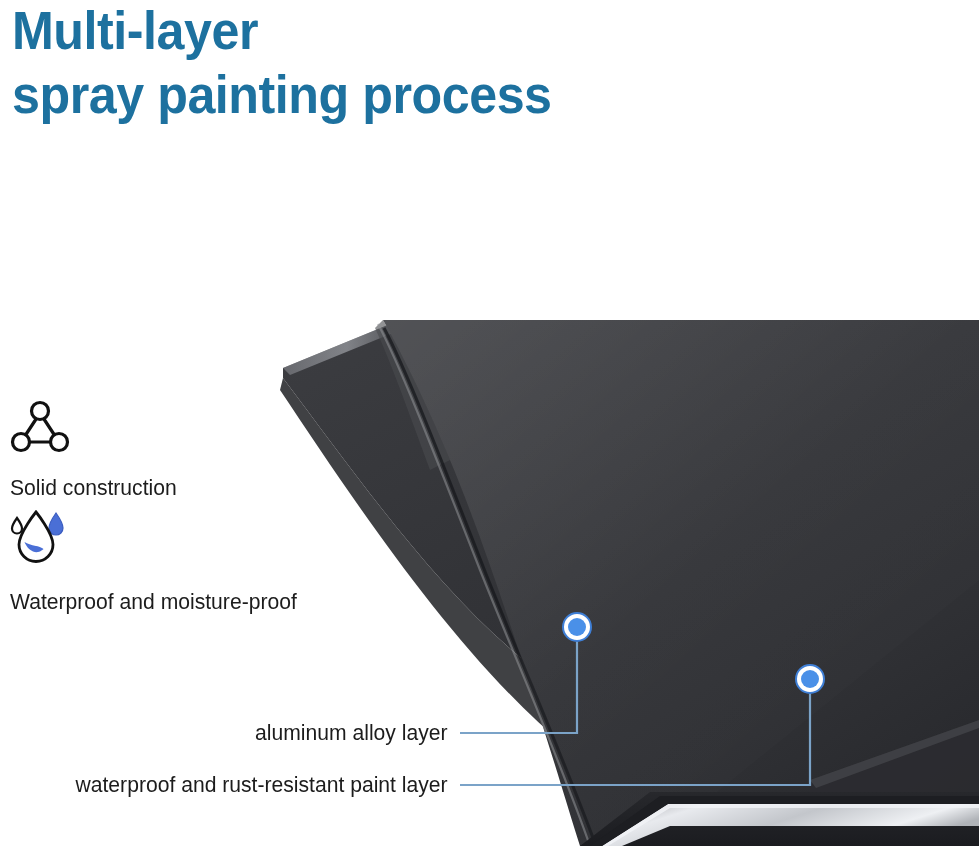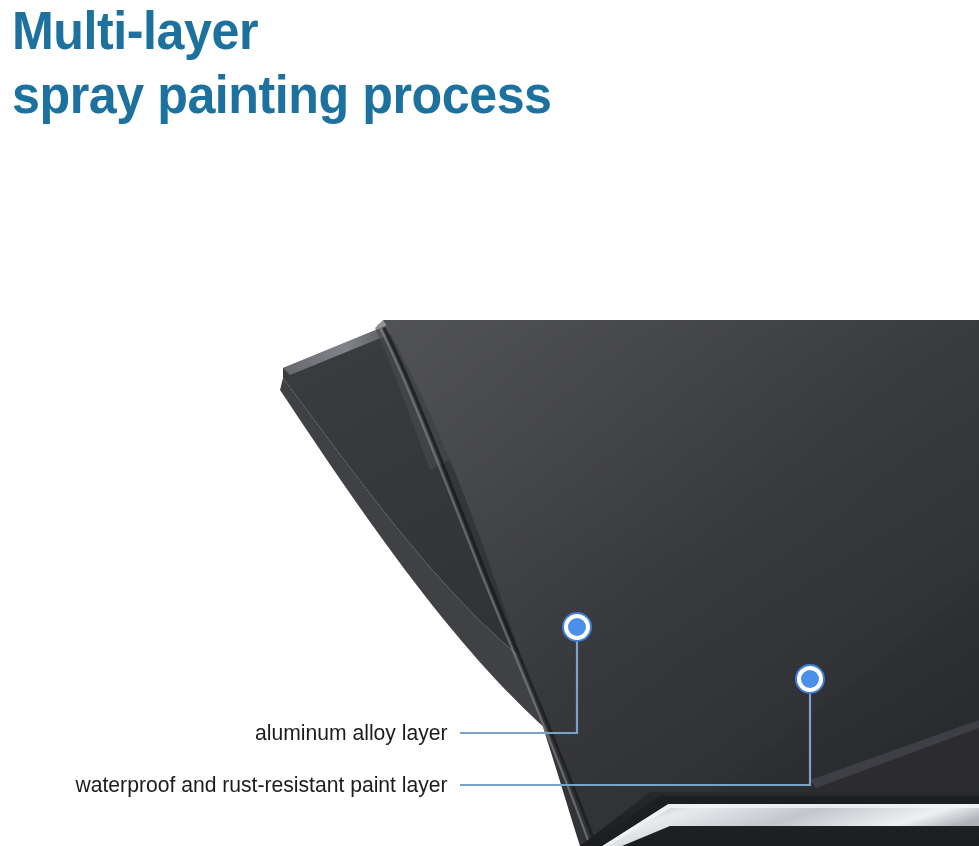--- a/index.html
+++ b/index.html
@@ -231,15 +231,49 @@
 
   <div id="label-aluminum" class="callout-label">aluminum alloy layer</div>
   <div id="label-paint" class="callout-label">waterproof and rust-resistant paint layer</div>
 
   <div id="heading">
     <span class="hline">Multi-layer</span>
     <span class="hline">spray painting process</span>
   </div>
 
 
-
+  <div id="feature-solid" class="feature">
+    <span class="ficon">
+      <svg width="60" height="58" viewBox="0 0 60 58">
+
+        <line x1="30" y1="15" x2="11" y2="44" stroke="#111111" stroke-width="3.2" stroke-linecap="round"></line>
+        <line x1="30" y1="15" x2="49" y2="44" stroke="#111111" stroke-width="3.2" stroke-linecap="round"></line>
+        <line x1="11" y1="44" x2="49" y2="44" stroke="#111111" stroke-width="3.2" stroke-linecap="round"></line>
+
+        <circle cx="30" cy="13" r="8.5" fill="#ffffff" stroke="#111111" stroke-width="3.2"></circle>
+        <circle cx="11" cy="44" r="8.5" fill="#ffffff" stroke="#111111" stroke-width="3.2"></circle>
+        <circle cx="49" cy="44" r="8.5" fill="#ffffff" stroke="#111111" stroke-width="3.2"></circle>
+      </svg>
+    </span>
+    <span class="flabel">Solid construction</span>
+  </div>
+
+  <div id="feature-water" class="feature">
+    <span class="ficon">
+      <svg width="60" height="62" viewBox="0 0 60 62">
+
+        <path d="M 7,12 C 7,12 2,19 2,22.5 C 2,25.3 4.2,27.5 7,27.5
+                 C 9.8,27.5 12,25.3 12,22.5 C 12,19 7,12 7,12 Z" fill="#ffffff" stroke="#111111" stroke-width="2.2"></path>
+
+        <path d="M 46,7 C 46,7 39,17 39,22 C 39,25.9 42.1,29 46,29
+                 C 49.9,29 53,25.9 53,22 C 53,17 46,7 46,7 Z" fill="#4a6fd6" stroke="#3a5cc0" stroke-width="1.2"></path>
+
+        <path d="M 26,6 C 26,6 9,27 9,38.5 C 9,47.8 16.6,55.5 26,55.5
+                 C 35.4,55.5 43,47.8 43,38.5 C 43,27 26,6 26,6 Z" fill="#ffffff" stroke="#111111" stroke-width="2.8"></path>
+
+        <path d="M 14.5,36 C 14.5,36 17,43 23,45.5 C 29,48 33.5,43 33.5,43
+                 C 33.5,43 30.5,40.5 26,40 C 21,39.4 17.5,37.6 14.5,36 Z" fill="#4a6fd6"></path>
+      </svg>
+    </span>
+    <span class="flabel">Waterproof and moisture-proof</span>
+  </div>
 
 </div>
 
 </body></html>

